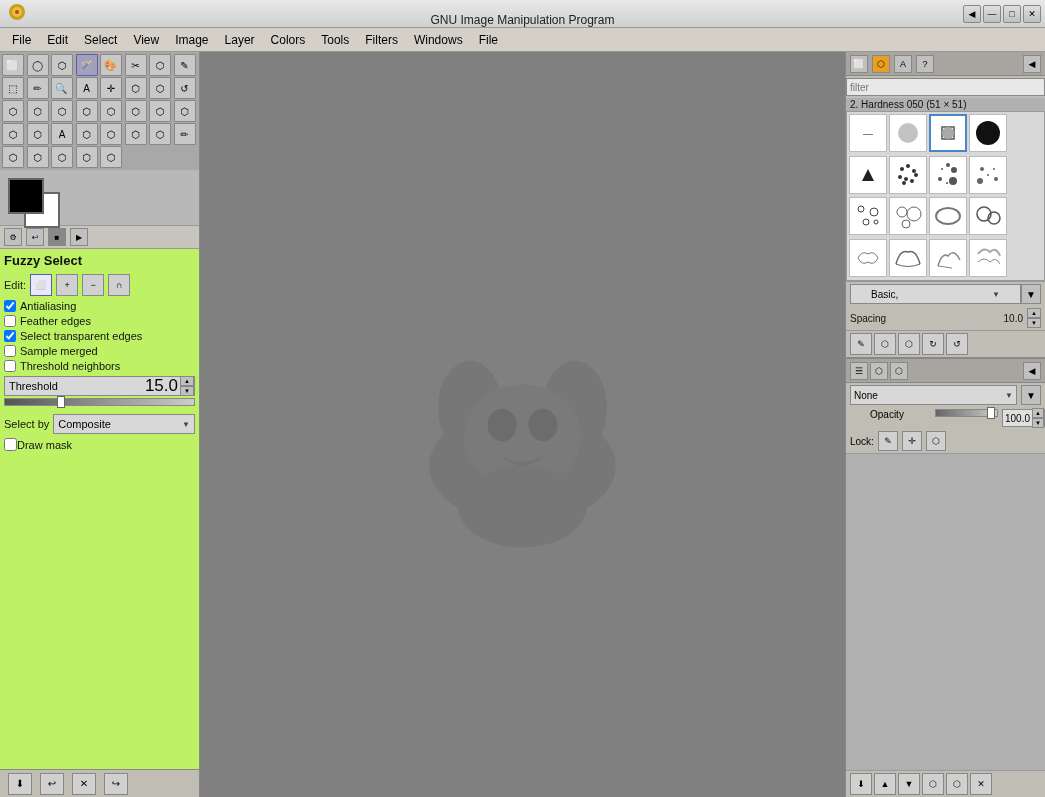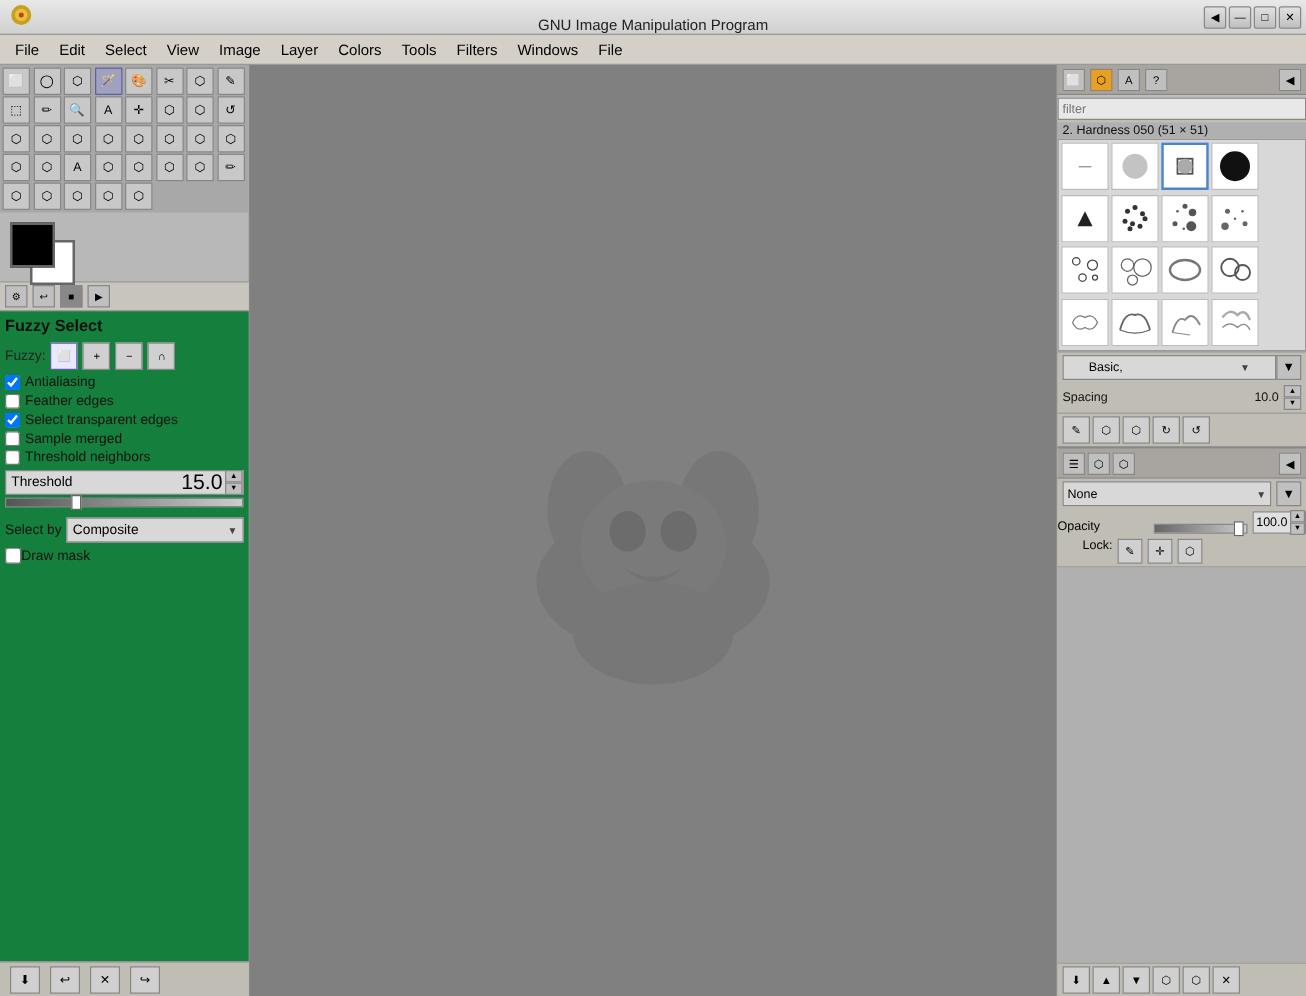--- a/index.html
+++ b/index.html
@@ -158,21 +158,21 @@
       display: flex;
       align-items: center;
       justify-content: center;
       font-size: 8px;
       cursor: pointer;
     }
 
     
     .tool-options {
       padding: 4px;
-      background: #15803d;
+      background: #bef264;
       flex: 1;
       overflow-y: auto;
     }
     .tool-name {
       font-size: 13px;
       font-weight: bold;
       margin-bottom: 6px;
       color: #111;
     }
     .mode-row {
@@ -410,31 +410,33 @@
       border: 1px solid #888;
       font-size: 10px;
       padding: 0 3px;
       display: flex;
       align-items: center;
       justify-content: space-between;
       cursor: pointer;
     }
     .opacity-row {
       display: flex;
-      align-items: flex-end;
+      align-items: flex-start;
       padding: 2px 0;
       background: #c0bdb5;
+      margin-left: 24px;
     }
     .opacity-label {
       flex: 1;
       font-size: 10px;
     }
     .lock-row {
       display: flex;
-      padding: 2px 20px;
+      align-items: center;
+      padding: 2px 4px;
       gap: 4px;
       background: #c0bdb5;
       border-bottom: 1px solid #999;
     }
     .lock-label {
       font-size: 10px;
     }
     .lock-btn {
       width: 20px;
       height: 20px;
@@ -642,21 +644,21 @@
       <div class="small-icon-btn">⚙</div>
       <div class="small-icon-btn">↩</div>
       <div class="small-icon-btn" style="background:#888;">■</div>
       <div class="small-icon-btn">▶</div>
     </div>
 
     <div class="tool-options">
       <div class="tool-name">Fuzzy Select</div>
 
       <div class="mode-row">
-        <span class="mode-label">Fuzzy:</span>
+        <span class="mode-label">Edit:</span>
         <div class="mode-btn active" title="Replace">⬜</div>
         <div class="mode-btn" title="Add">+</div>
         <div class="mode-btn" title="Subtract">−</div>
         <div class="mode-btn" title="Intersect">∩</div>
       </div>
 
       <div class="checkbox-row">
         <input type="checkbox" checked="" style="">
         <span class="checkbox-label">Antialiasing</span>
       </div>

